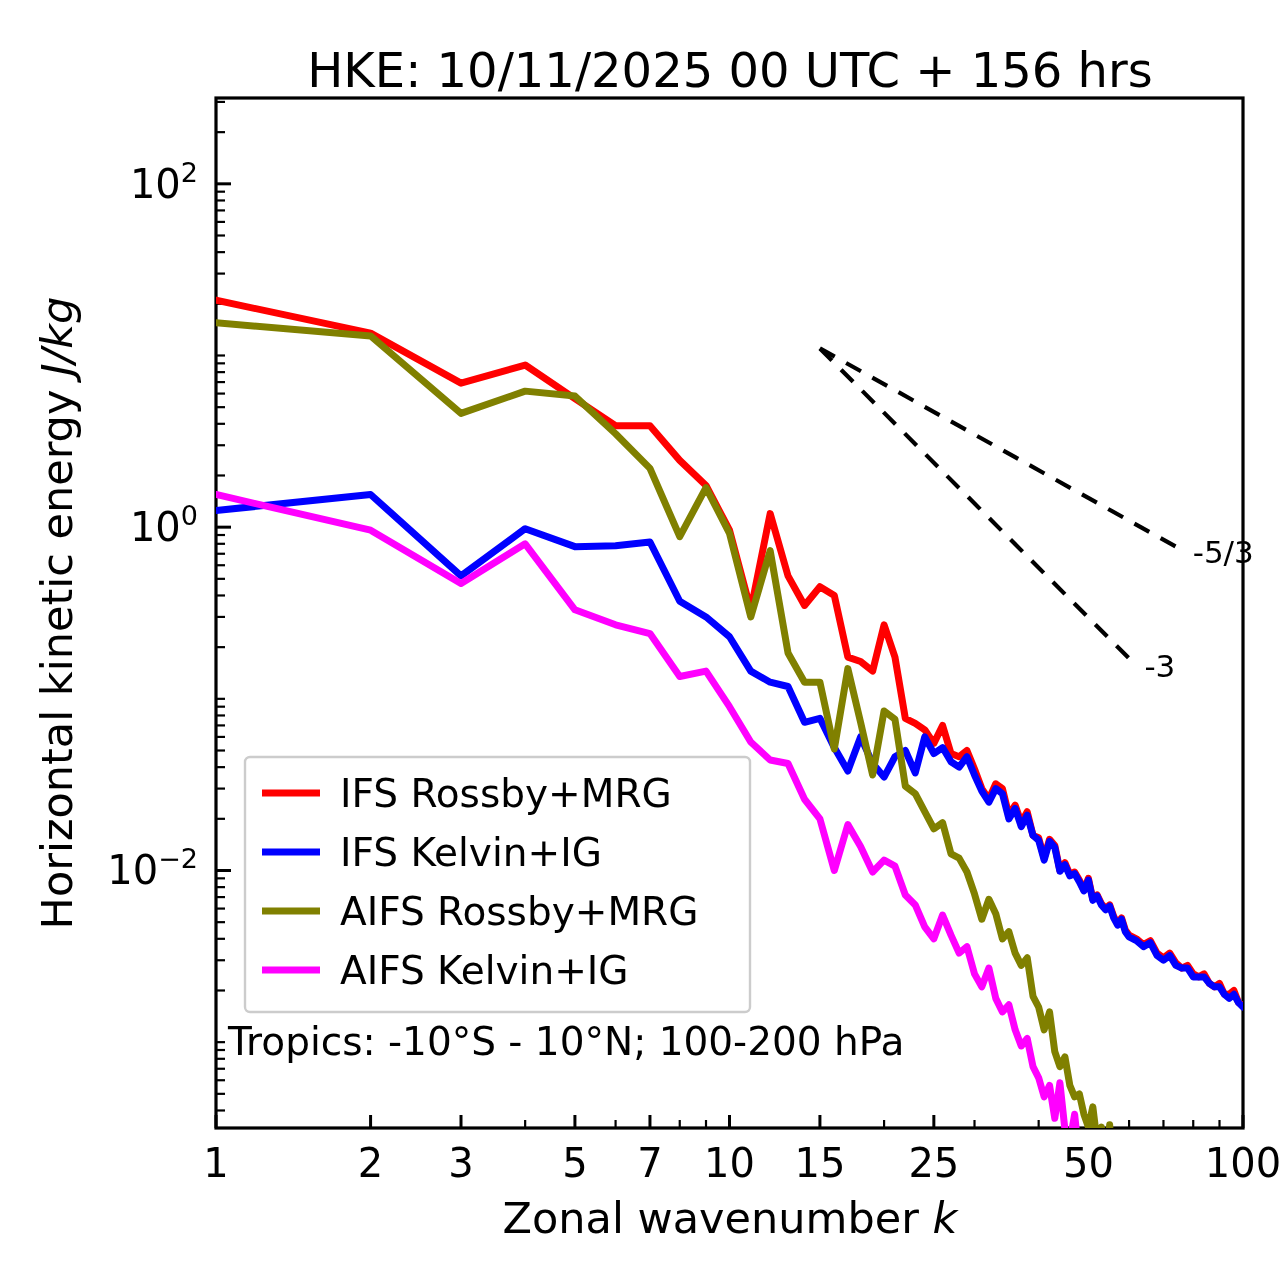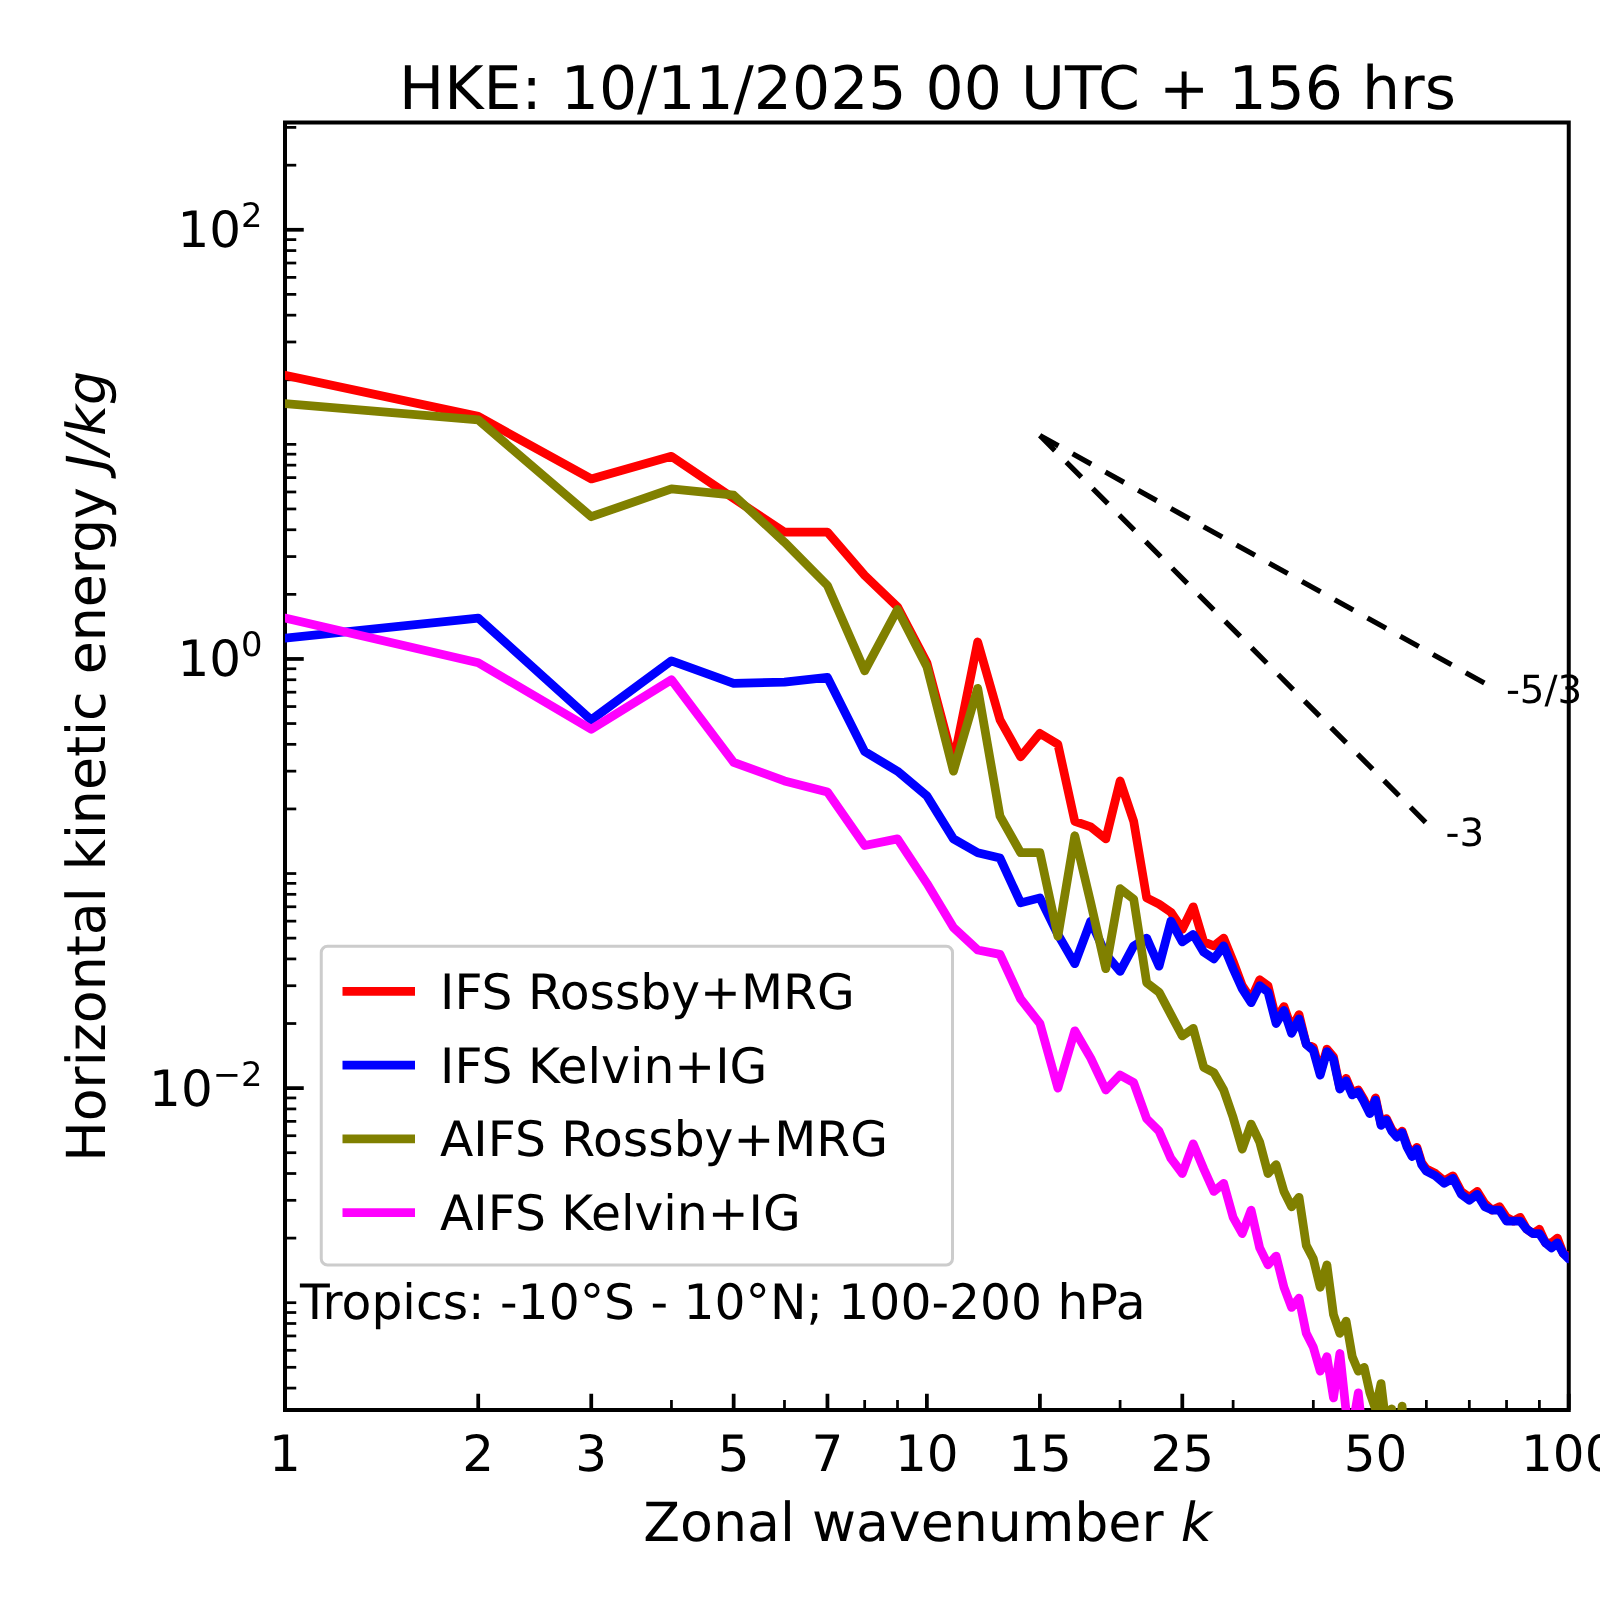--- a/index.html
+++ b/index.html
@@ -9,21 +9,21 @@
   }
   body {
     width: 1280px;
     height: 1288px;
     font-family: "DejaVu Sans", sans-serif;
     overflow: hidden;
     position: relative;
   }
   #figure {
     position: absolute;
-    left: 12px; top: 0;
+    left: 0; top: 0;
     width: 1048px;
     height: 1288px;
   }
   #chart-svg {
     display: block;
     width: 1280px;
     height: 1288px;
   }
   .tick-major {
     stroke: #000000;

